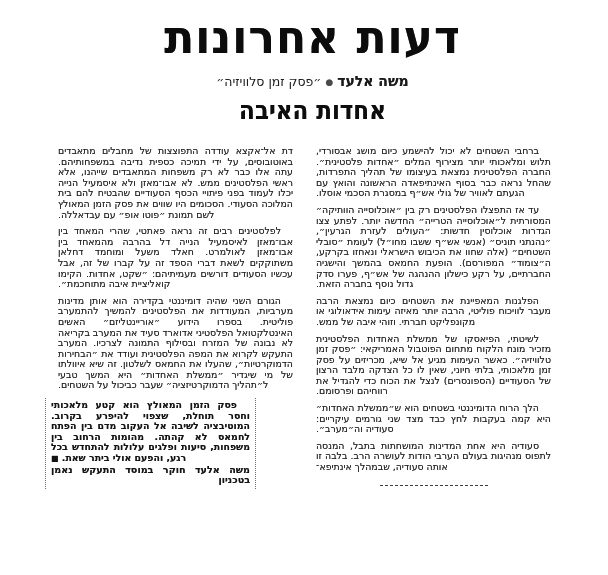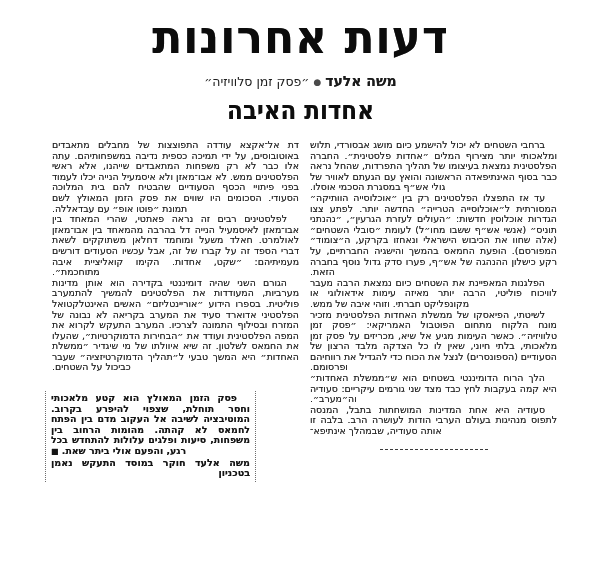--- a/index.html
+++ b/index.html
@@ -2,21 +2,21 @@
 <html lang="he"><head>
 <meta charset="utf-8">
 <style>
   html,body{margin:0;padding:0;}
   body{
     width:608px;height:575px;position:relative;overflow:hidden;
     background:#ffffff;color:#1e1e1e;
     font-family:"DejaVu Sans",sans-serif;
   }
   .page{position:absolute;inset:0;background:#fff;}
-  .header{position:absolute;top:14px;left:48px;width:505px;text-align:center;direction:rtl;}
+  .header{position:absolute;top:14px;left:60px;width:505px;text-align:center;direction:rtl;}
   .masthead{
     font-size:44px;line-height:46px;font-weight:bold;color:#0c0c0c;
     letter-spacing:1px;transform:scaleY(1.04);
     text-shadow:0 0 0.6px rgba(0,0,0,.7);
   }
   .byline{margin-top:15px;font-size:12.5px;line-height:13px;color:#1a1a1a;white-space:nowrap;}
   .byline .author{font-weight:bold;font-size:14px;text-shadow:0 0 .4px rgba(0,0,0,.6);}
   .byline .sep{display:inline-block;font-size:9px;color:#4a4a4a;padding:0 4px;vertical-align:1px;}
   .byline .tagline{font-size:12.5px;color:#202020;}
   .headline{
@@ -26,28 +26,28 @@
   .columns{
     position:absolute;top:140px;left:52px;width:505px;height:420px;
     direction:rtl;display:flex;gap:11px;
   }
   .col{
     width:247px;flex:0 0 247px;
     font-size:9.4px;line-height:10.6px;
     text-align:justify;color:#242424;
     text-shadow:0 0 .45px rgba(20,20,20,.55);
   }
-  .col p{margin:0;text-indent:12px;text-align-last:left;}
+  .col p{margin:6px;text-indent:12px;text-align-last:left;}
   .col p.cont{text-indent:0;}
   .dashed-sep{
     border-top:1.5px dashed #3c3c3c;width:108px;height:0;
     margin:12px auto 0 auto;
   }
   .closing-box{
-    margin-top:18px;margin-left:-7px;margin-right:43px;
+    margin-top:7px;margin-left:-7px;margin-right:43px;
     border-left:1px dotted #6e6e6e;border-right:1px dotted #6e6e6e;
     padding:2px 5px 3px 5px;
     font-weight:bold;color:#141414;
   }
   .closing-box p{margin:0;text-indent:13px;text-align:justify;text-align-last:left;}
   .end-mark{font-size:8px;letter-spacing:0;}
   .author-bio{
     margin-top:4px;font-weight:bold;text-align:right;text-indent:0 !important;
     text-align-last:right !important;font-size:9.6px;
   }

